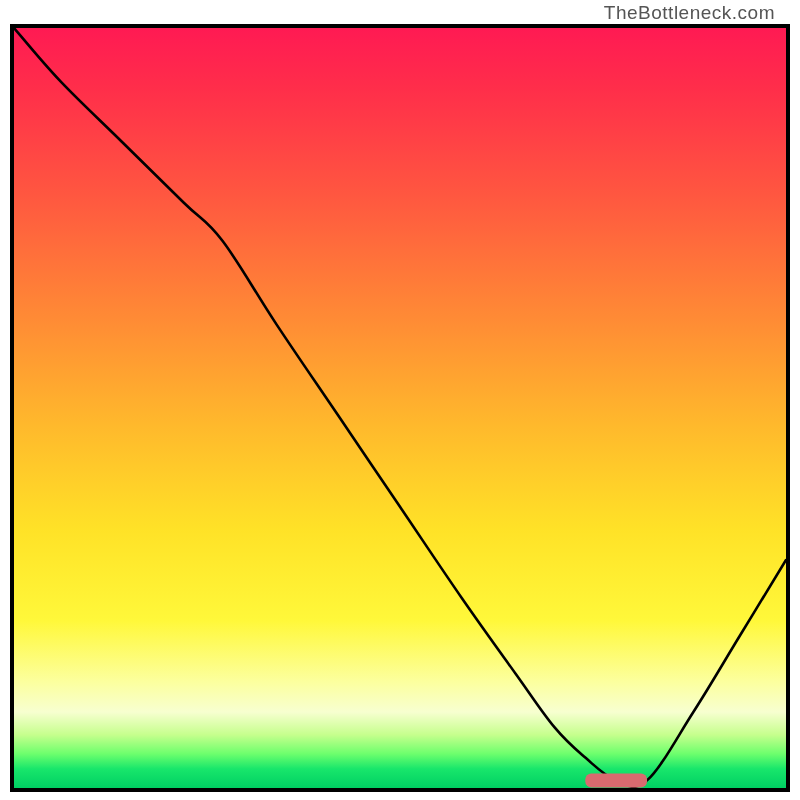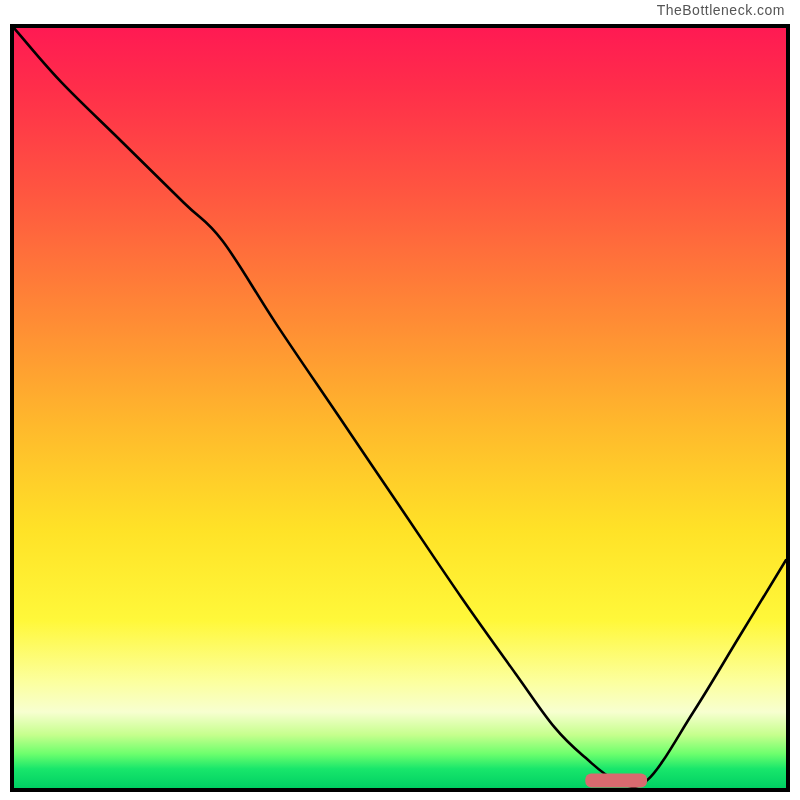--- a/index.html
+++ b/index.html
@@ -12,23 +12,23 @@
     font-family: Arial, Helvetica, sans-serif;
   }
   .stage {
     position: relative;
     width: 800px;
     height: 800px;
   }
   .watermark {
     position: absolute;
     top: 2px;
-    right: 15px;
+    right: 25px;
     color: #555;
-    font-size: 14px;
+    font-size: 19px;
     font-weight: 500;
     letter-spacing: 0.5px;
     z-index: 10;
   }
   .plot {
     position: absolute;
     left: 10px;
     top: 24px;
     width: 780px;
     height: 768px;

